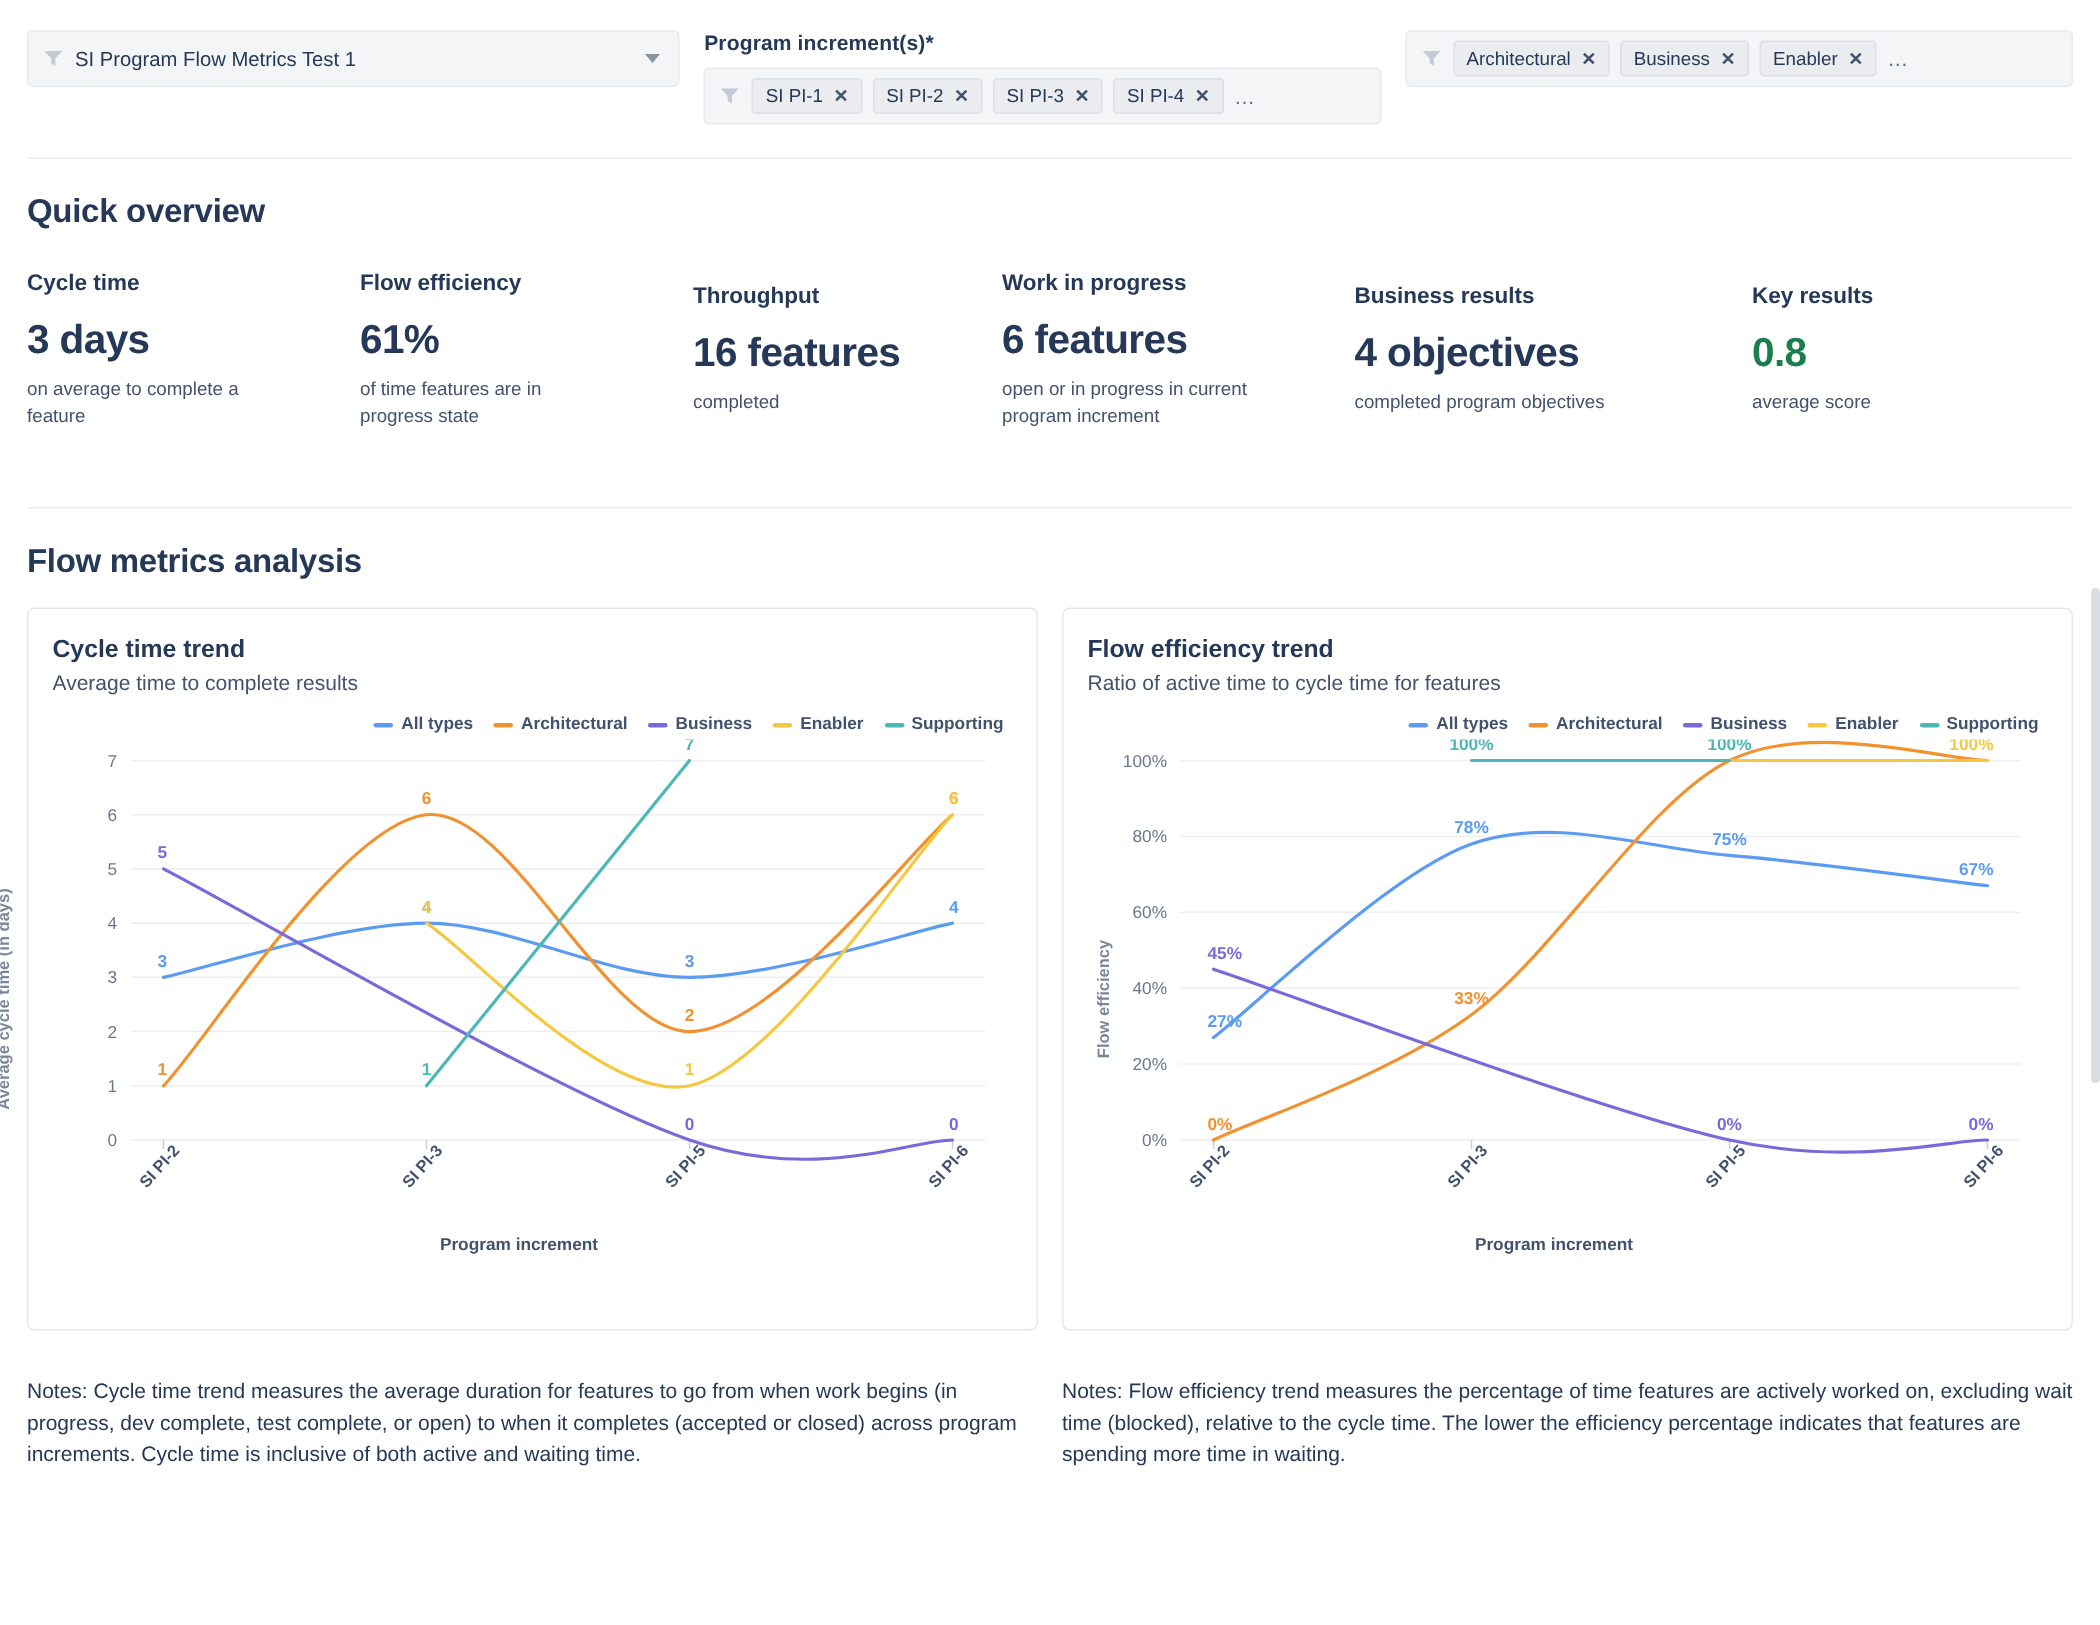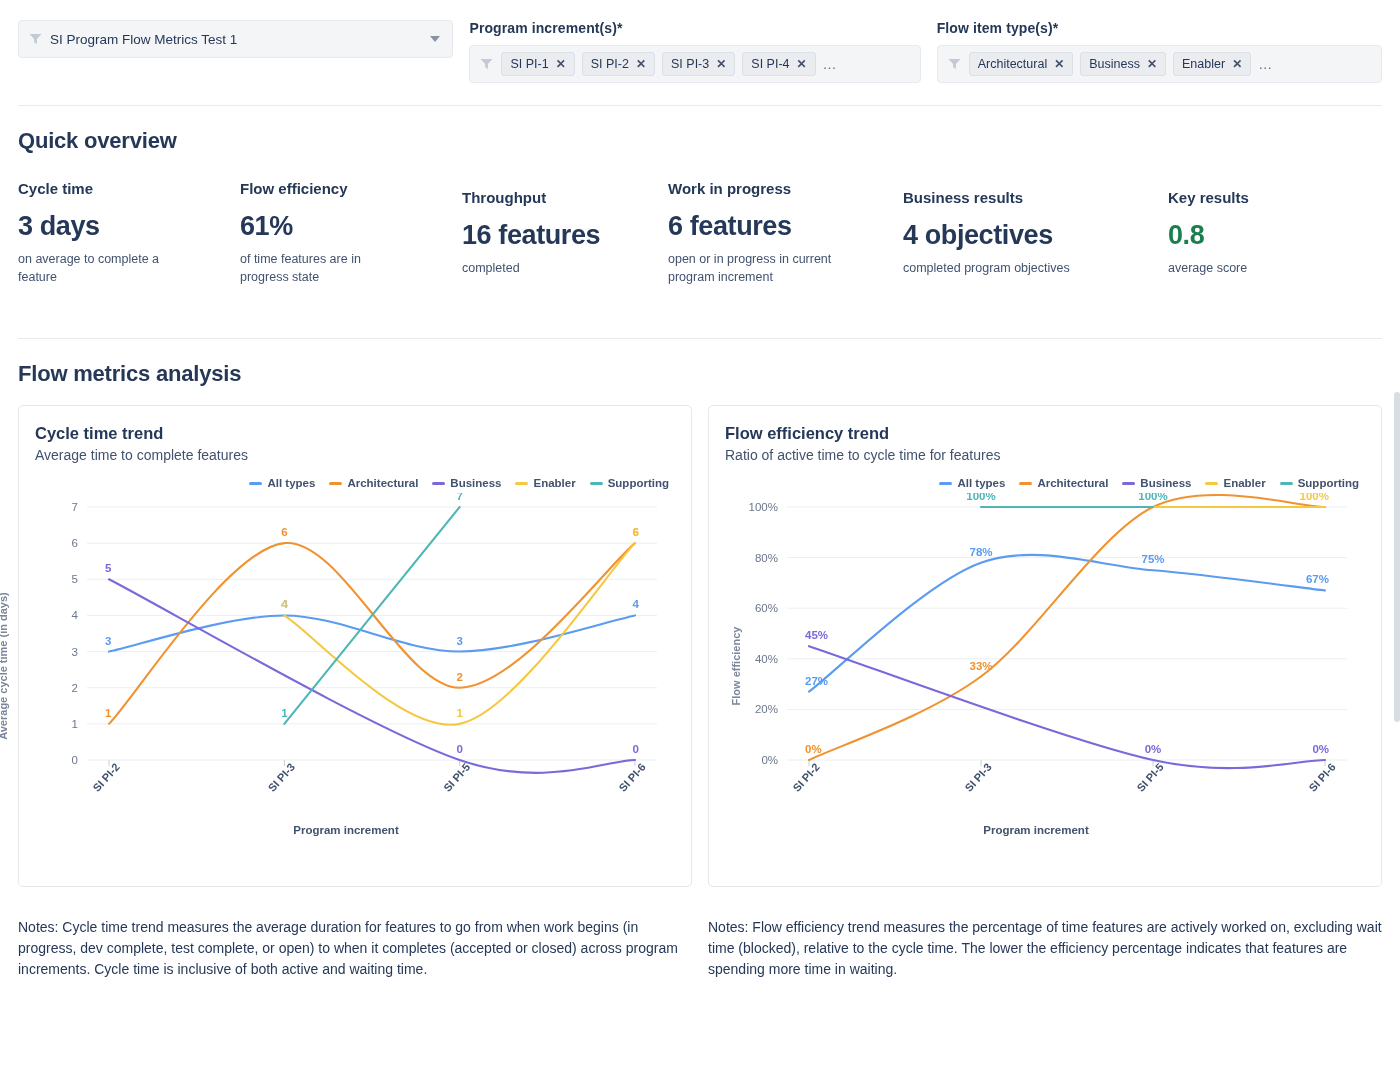--- a/index.html
+++ b/index.html
@@ -143,21 +143,20 @@
           <span class="chip">
               <span>SI PI-4</span>
               <span class="chip-x">✕</span>
             </span>
           <span class="ellipsis">…</span>
         </span>
       </div>
     </div>
 
     <div class="filter-col fc-3">
-      <div class="filter-label">Flow item type(s)*</div>
       <div class="filter-box">
         <svg class="funnel" viewBox="0 0 14 13">
           <polygon points="0.5,1 13.5,1 8.5,6.5 8.5,12 5.5,10 5.5,6.5" fill="#c3cad6"></polygon>
         </svg>
         <span class="chips">
           <span class="chip">
               <span>Architectural</span>
               <span class="chip-x">✕</span>
             </span>
           <span class="chip">
@@ -212,21 +211,21 @@
   </div>
 
   <hr class="sep" style="margin-top:52px">
 
   <div class="section-title">Flow metrics analysis</div>
 
   <div class="cards">
 
     <div class="card">
       <div class="card-title">Cycle time trend</div>
-      <div class="card-sub">Average time to complete features</div>
+      <div class="card-sub">Average time to complete results</div>
       <div class="legend">
         <div class="lg-item">
             <span class="lg-dash" style="background:#5b9bf0"></span>
             <span class="lg-text">All types</span>
           </div>
         <div class="lg-item">
             <span class="lg-dash" style="background:#f0922f"></span>
             <span class="lg-text">Architectural</span>
           </div>
         <div class="lg-item">

